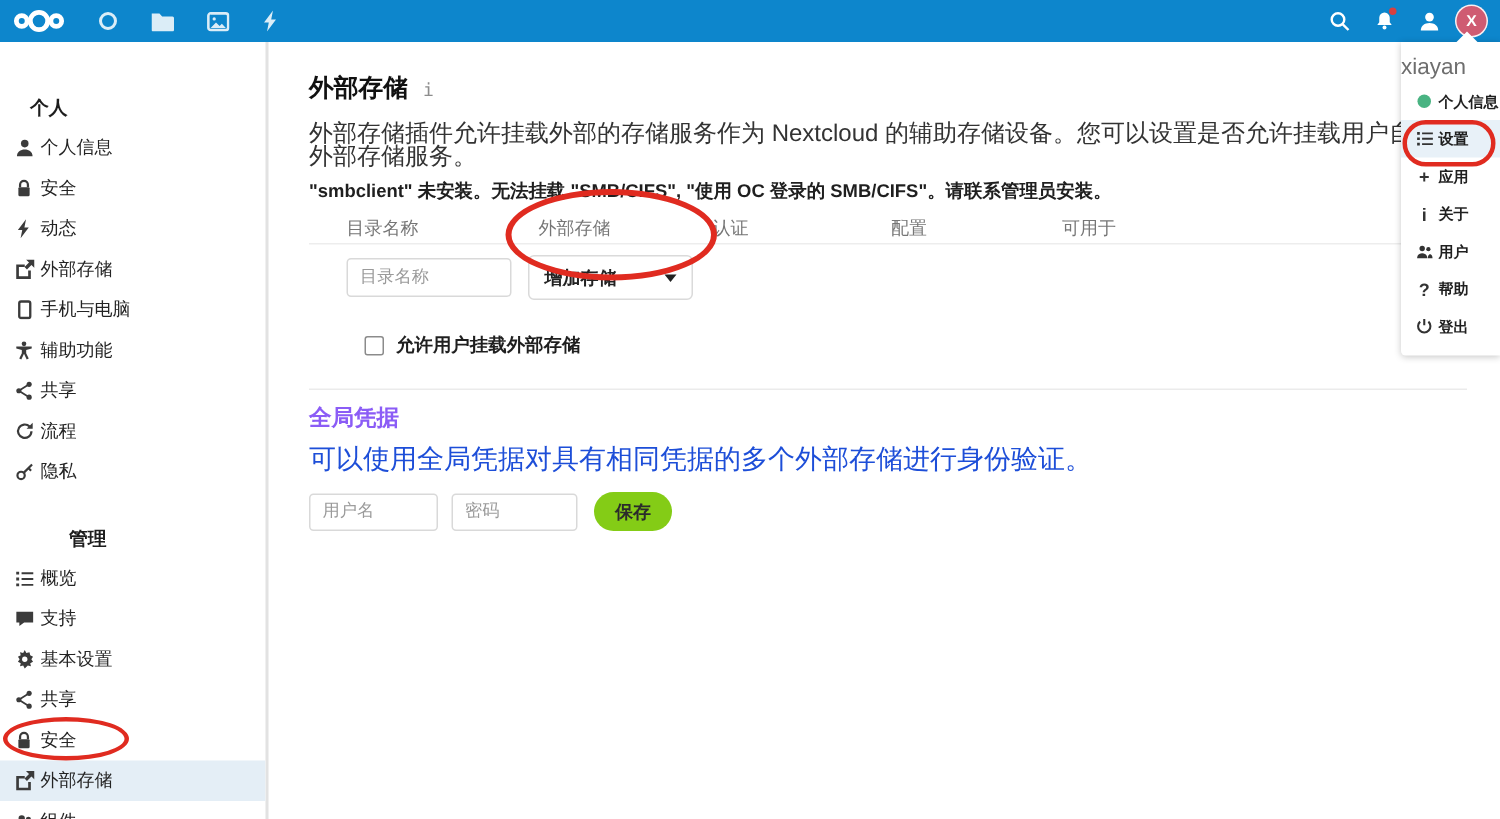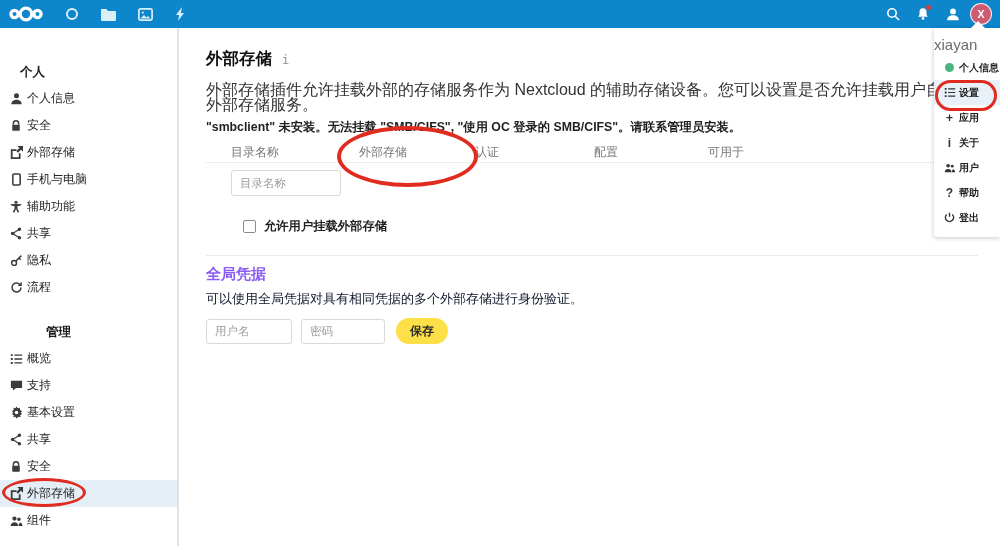--- a/index.html
+++ b/index.html
@@ -63,26 +63,26 @@
                  display:flex; align-items:center; justify-content:space-between; padding:0 10px; cursor:pointer; }
   .add-storage .asl { font-size:12px; font-weight:bold; color:#222; }
   .caret-down { width:0; height:0; border-left:4px solid transparent; border-right:4px solid transparent; border-top:5px solid #222; }
 
   .cb-row { margin-top:12px; display:flex; align-items:center; gap:8px;padding-left:37px; }
   .checkbox { width:13px; height:13px; border:1.5px solid #8b8b8b; border-radius:2px; background:#fff; cursor:pointer; }
   .cb-label { font-size:12.3px; font-weight:600; color:#1f1f1f; }
 
   .sect-divider { margin-top:20px; border:none; border-top:1px solid #ebebeb; width:100%; }
   .sect-title { margin-top:9px; font-size:15px; font-weight:bold; color:#8b5cf6; }
-  .sect-desc { margin-top:6px; font-size:13px; color:#0f172a; }
+  .sect-desc { margin-top:6px; font-size:18px; color:#1d4ed8; }
   .cred-row { margin-top:10px; display:flex; align-items:center; gap:9px; }
   .cred-input { height:25px; border:1px solid #d9d9d9; border-radius:3px; padding:0 8px; font-size:11.5px; color:#333; font-family:Liberation Sans, sans-serif; }
   .cred-user { width:86px; }
   .cred-pass { width:84px; }
-  .save-btn { height:26px; padding:0 14px; margin-left:2px; border:none; border-radius:13px; background:#fde047;
+  .save-btn { height:26px; padding:0 14px; margin-left:2px; border:none; border-radius:13px; background:#84cc16;
               font-size:12px; font-weight:bold; color:#2b2b2b; cursor:pointer; font-family:inherit; }
 
   
   .user-menu { position:absolute; top:28px; right:0; width:66px; background:#fff;
                box-shadow:0 1px 5px rgba(0,0,0,.22); border-radius:0 0 0 3px; padding:5px 0 7px 0; z-index:20; }
   .menu-caret { position:absolute; top:21px; right:15px; width:0; height:0; z-index:21;
                 border-left:7px solid transparent; border-right:7px solid transparent; border-bottom:7px solid #fff; }
   .menu-user { height:22px; display:flex; align-items:center; font-size:15px; color:#6e6e6e; }
   .menu-item { height:25px; display:flex; align-items:center; cursor:pointer; }
   .menu-item.active { background:#e8f1f8; }
@@ -176,20 +176,28 @@
       <span class="nav-ico">
           <svg width="12" height="13" viewBox="0 0 16 16">
             <path d="M4.5 7V5a3.5 3.5 0 017 0v2" fill="none" stroke="currentColor" stroke-width="2"></path>
             <rect x="3" y="7" width="10" height="8" rx="1" fill="currentColor"></rect>
           </svg>
         </span>
       <span class="nav-lbl">安全</span>
     </div>
     <div class="nav-item">
       <span class="nav-ico">
+          <svg width="10" height="13" viewBox="0 0 11 14">
+            <path d="M7 0L1 8h3.2L3 14l6-8H5.8z" fill="currentColor"></path>
+          </svg>
+        </span>
+      <span class="nav-lbl">动态</span>
+    </div>
+    <div class="nav-item">
+      <span class="nav-ico">
           <svg width="13" height="13" viewBox="0 0 16 16">
             <path d="M1 4h7v2.2H3.2v7.6h7.6V9H13v7H1z" fill="currentColor"></path>
             <path d="M9 0h7v7l-2.5-2.5L9.8 8.2 7.8 6.2l3.7-3.7z" fill="currentColor"></path>
           </svg>
         </span>
       <span class="nav-lbl">外部存储</span>
     </div>
     <div class="nav-item">
       <span class="nav-ico">
           <svg width="11" height="13" viewBox="0 0 12 14">
@@ -214,34 +222,34 @@
             <circle cx="11" cy="2" r="2" fill="currentColor"></circle>
             <circle cx="3" cy="7" r="2" fill="currentColor"></circle>
             <circle cx="11" cy="12" r="2" fill="currentColor"></circle>
           </svg>
         </span>
       <span class="nav-lbl">共享</span>
     </div>
     <div class="nav-item">
       <span class="nav-ico">
           <svg width="13" height="13" viewBox="0 0 16 16">
+            <path d="M13.5 8A5.5 5.5 0 1112 4.2" fill="none" stroke="currentColor" stroke-width="1.8"></path>
+            <path d="M14.5 1v5h-5z" fill="currentColor"></path>
+          </svg>
+        </span>
+      <span class="nav-lbl">流程</span>
+    </div>
+    <div class="nav-item">
+      <span class="nav-ico">
+          <svg width="13" height="13" viewBox="0 0 16 16">
             <circle cx="5" cy="11" r="3" fill="none" stroke="currentColor" stroke-width="1.8"></circle>
             <path d="M7.3 8.7L14 2M11 5l2.2 2.2" fill="none" stroke="currentColor" stroke-width="1.8"></path>
           </svg>
         </span>
       <span class="nav-lbl">隐私</span>
-    </div>
-    <div class="nav-item">
-      <span class="nav-ico">
-          <svg width="13" height="13" viewBox="0 0 16 16">
-            <path d="M13.5 8A5.5 5.5 0 1112 4.2" fill="none" stroke="currentColor" stroke-width="1.8"></path>
-            <path d="M14.5 1v5h-5z" fill="currentColor"></path>
-          </svg>
-        </span>
-      <span class="nav-lbl">流程</span>
     </div>
 
     <div class="nav-caption admin">管理</div>
 
     <div class="nav-item">
       <span class="nav-ico">
           <svg width="13" height="12" viewBox="0 0 16 14">
             <path d="M1 1h2.4v2.4H1zM5.4 1.4H15V3H5.4zM1 5.8h2.4v2.4H1zM5.4 6.2H15v1.6H5.4zM1 10.6h2.4V13H1zM5.4 11H15v1.6H5.4z" fill="currentColor"></path>
           </svg>
         </span>
@@ -318,20 +326,24 @@
     <div class="ext-table">
       <div class="ext-head">
         <span class="hc">目录名称</span>
         <span class="hc">外部存储</span>
         <span class="hc">认证</span>
         <span class="hc">配置</span>
         <span class="hc">可用于</span>
       </div>
       <div class="ext-row">
         <input class="folder-input" type="text" placeholder="目录名称" style="">
+        <div class="add-storage">
+          <span class="asl">增加存储</span>
+          <span class="caret-down"></span>
+        </div>
       </div>
     </div>
 
     <div class="cb-row">
       <span class="checkbox"></span>
       <span class="cb-label">允许用户挂载外部存储</span>
     </div>
 
     <hr class="sect-divider">
 

